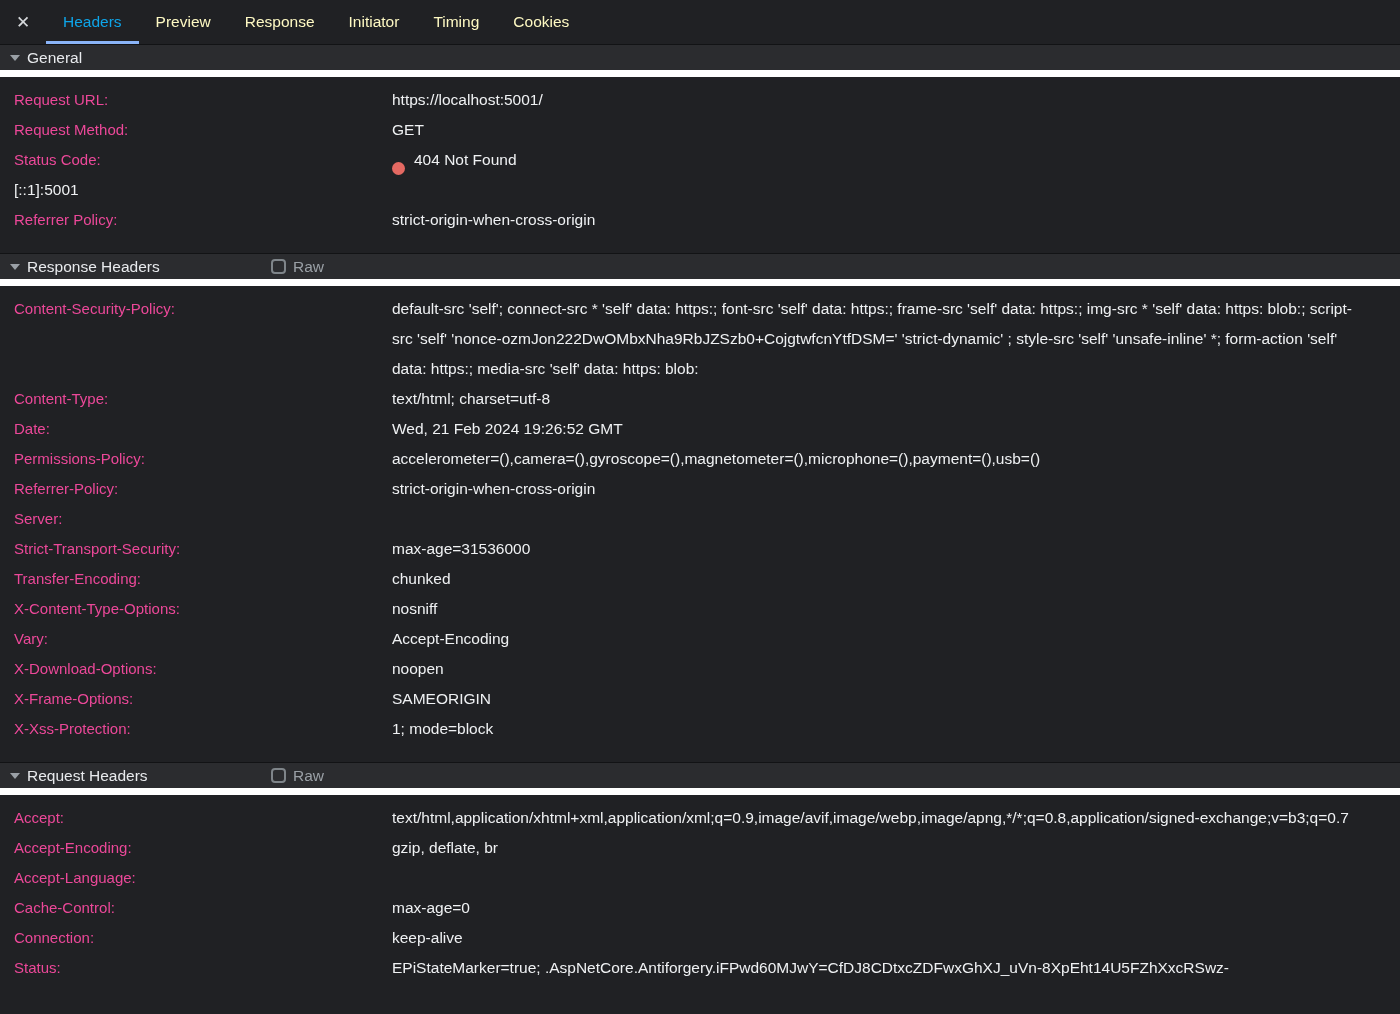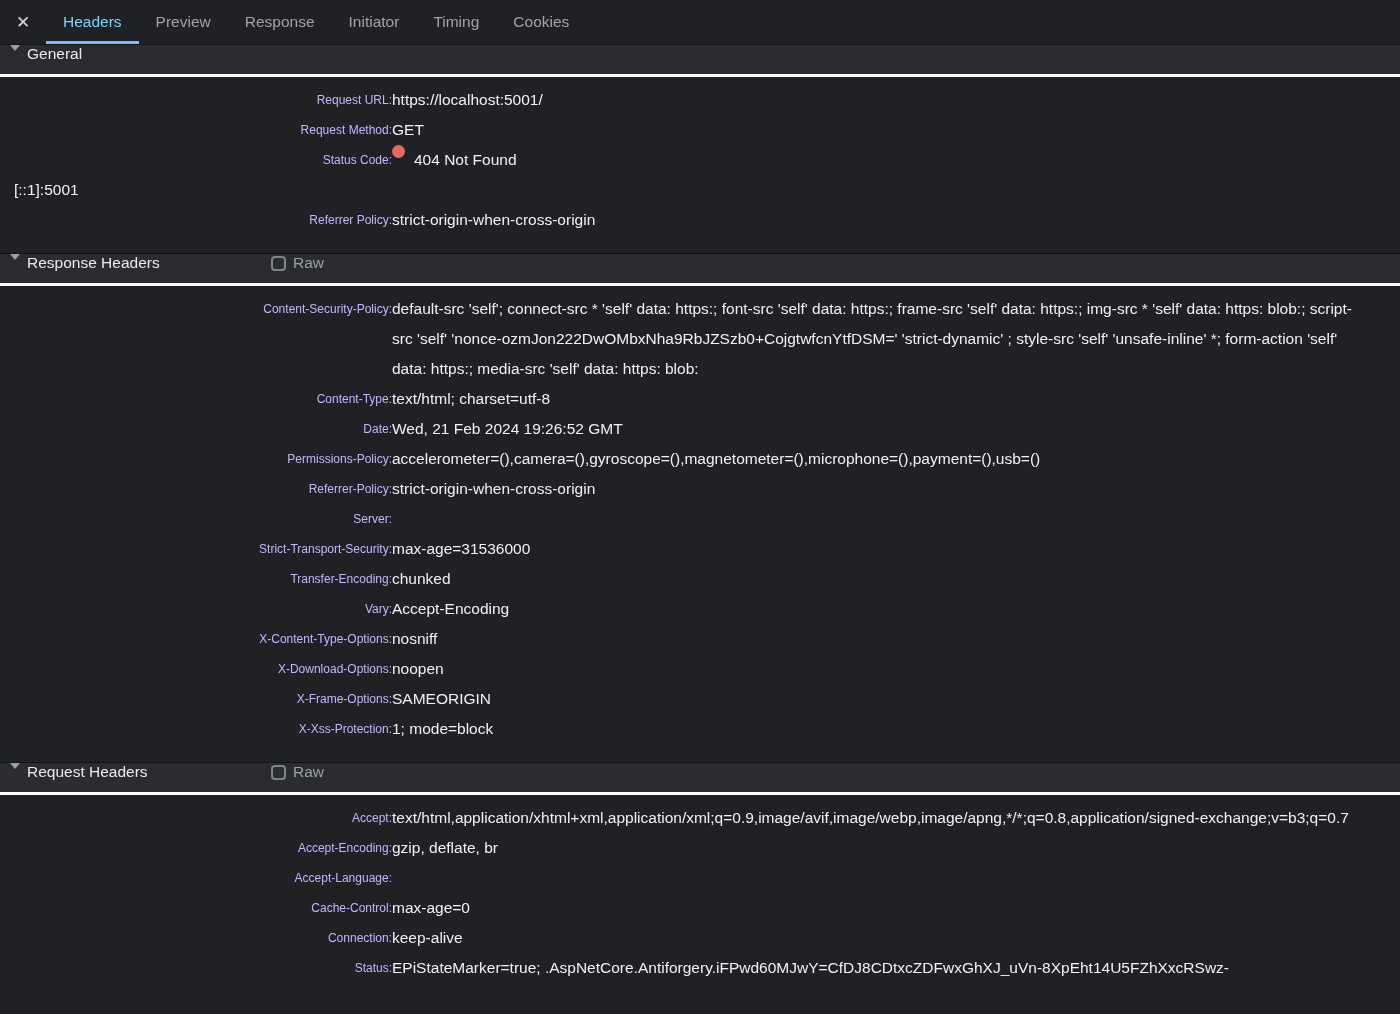--- a/index.html
+++ b/index.html
@@ -24,40 +24,40 @@
     justify-content: center;
     color: #d5d8db;
     font-size: 17px;
     cursor: pointer;
   }
   .tab {
     padding: 0 17px;
     display: flex;
     align-items: center;
     font-size: 15.5px;
-    color: #a3a3a3;
+    color: #fef9c3;
     border-bottom: 3px solid transparent;
     border-top: 3px solid transparent;
     cursor: pointer;
     white-space: nowrap;
   }
   .tab.active {
-    color: #7dd3fc;
+    color: #0ea5e9;
     border-bottom-color: #8ab4f8;
   }
 
   
   .sec-header {
     position: relative;
     height: 33px;
     background: #2b2c2f;
     border-top: 1px solid #121315;
-    border-bottom: 3px solid #ffffff;
-    display: flex;
-    align-items: flex-start;
+    border-bottom: 7px solid #ffffff;
+    display: flex;
+    align-items: center;
     padding-left: 10px;
   }
   .tri {
     width: 0; height: 0;
     border-left: 5.5px solid transparent;
     border-right: 5.5px solid transparent;
     border-top: 6.5px solid #9aa0a6;
     margin-right: 7px;
     flex: none;
   }
@@ -74,33 +74,32 @@
     border: 2px solid #7f858a;
     border-radius: 4px;
     margin-right: 7px;
     flex: none;
   }
   .raw-label { color: #9aa0a6; font-size: 15.5px; }
 
   .sec-body { padding: 8px 35px 18px 14px; }
   .hrow { display: grid; grid-template-columns: 378px 1fr; }
   .hname {
-    color: #c4b5fd;
-    font-size: 12px;
+    color: #ec4899;
+    font-size: 15px;
     line-height: 30px;
     white-space: nowrap;
-    text-align: right;
   }
   .hvalue {
     color: #eff1f3;
     font-size: 15.5px;
     line-height: 30px;
     overflow-wrap: anywhere;
   }
-  .hvalue.status { display: flex; align-items: flex-start; }
+  .hvalue.status { display: flex; align-items: flex-end; }
   .dot {
     width: 13px; height: 13px;
     border-radius: 50%;
     background: #e46962;
     margin-right: 9px;
     flex: none;
   }
 
   .strip {
     position: absolute;
@@ -192,26 +191,26 @@
       </div>
       <div class="hrow">
         <div class="hname">Strict-Transport-Security:</div>
         <div class="hvalue">max-age=31536000</div>
       </div>
       <div class="hrow">
         <div class="hname">Transfer-Encoding:</div>
         <div class="hvalue">chunked</div>
       </div>
       <div class="hrow">
+        <div class="hname">X-Content-Type-Options:</div>
+        <div class="hvalue">nosniff</div>
+      </div>
+      <div class="hrow">
         <div class="hname">Vary:</div>
         <div class="hvalue">Accept-Encoding</div>
-      </div>
-      <div class="hrow">
-        <div class="hname">X-Content-Type-Options:</div>
-        <div class="hvalue">nosniff</div>
       </div>
       <div class="hrow">
         <div class="hname">X-Download-Options:</div>
         <div class="hvalue">noopen</div>
       </div>
       <div class="hrow">
         <div class="hname">X-Frame-Options:</div>
         <div class="hvalue">SAMEORIGIN</div>
       </div>
       <div class="hrow">

